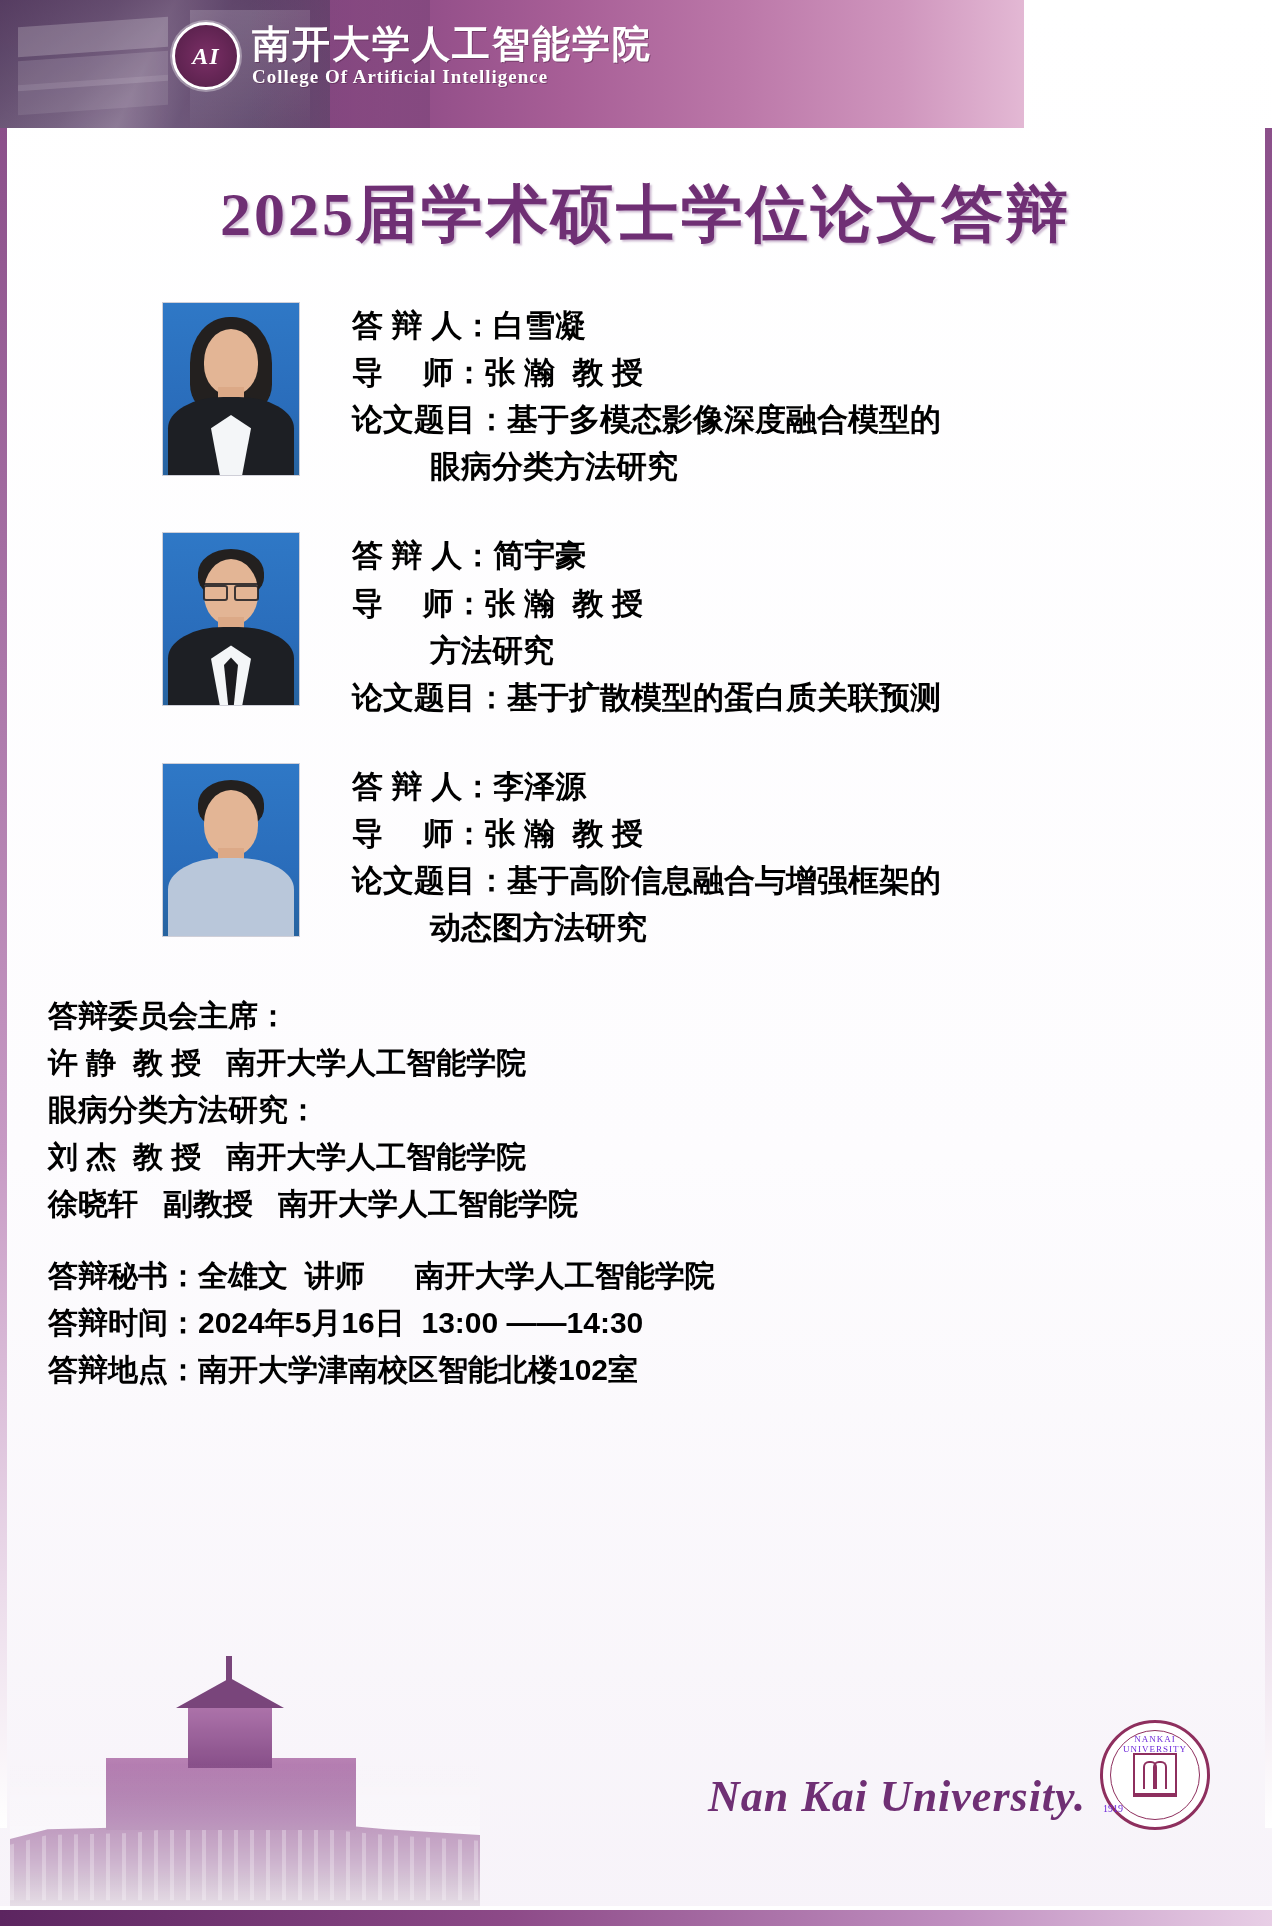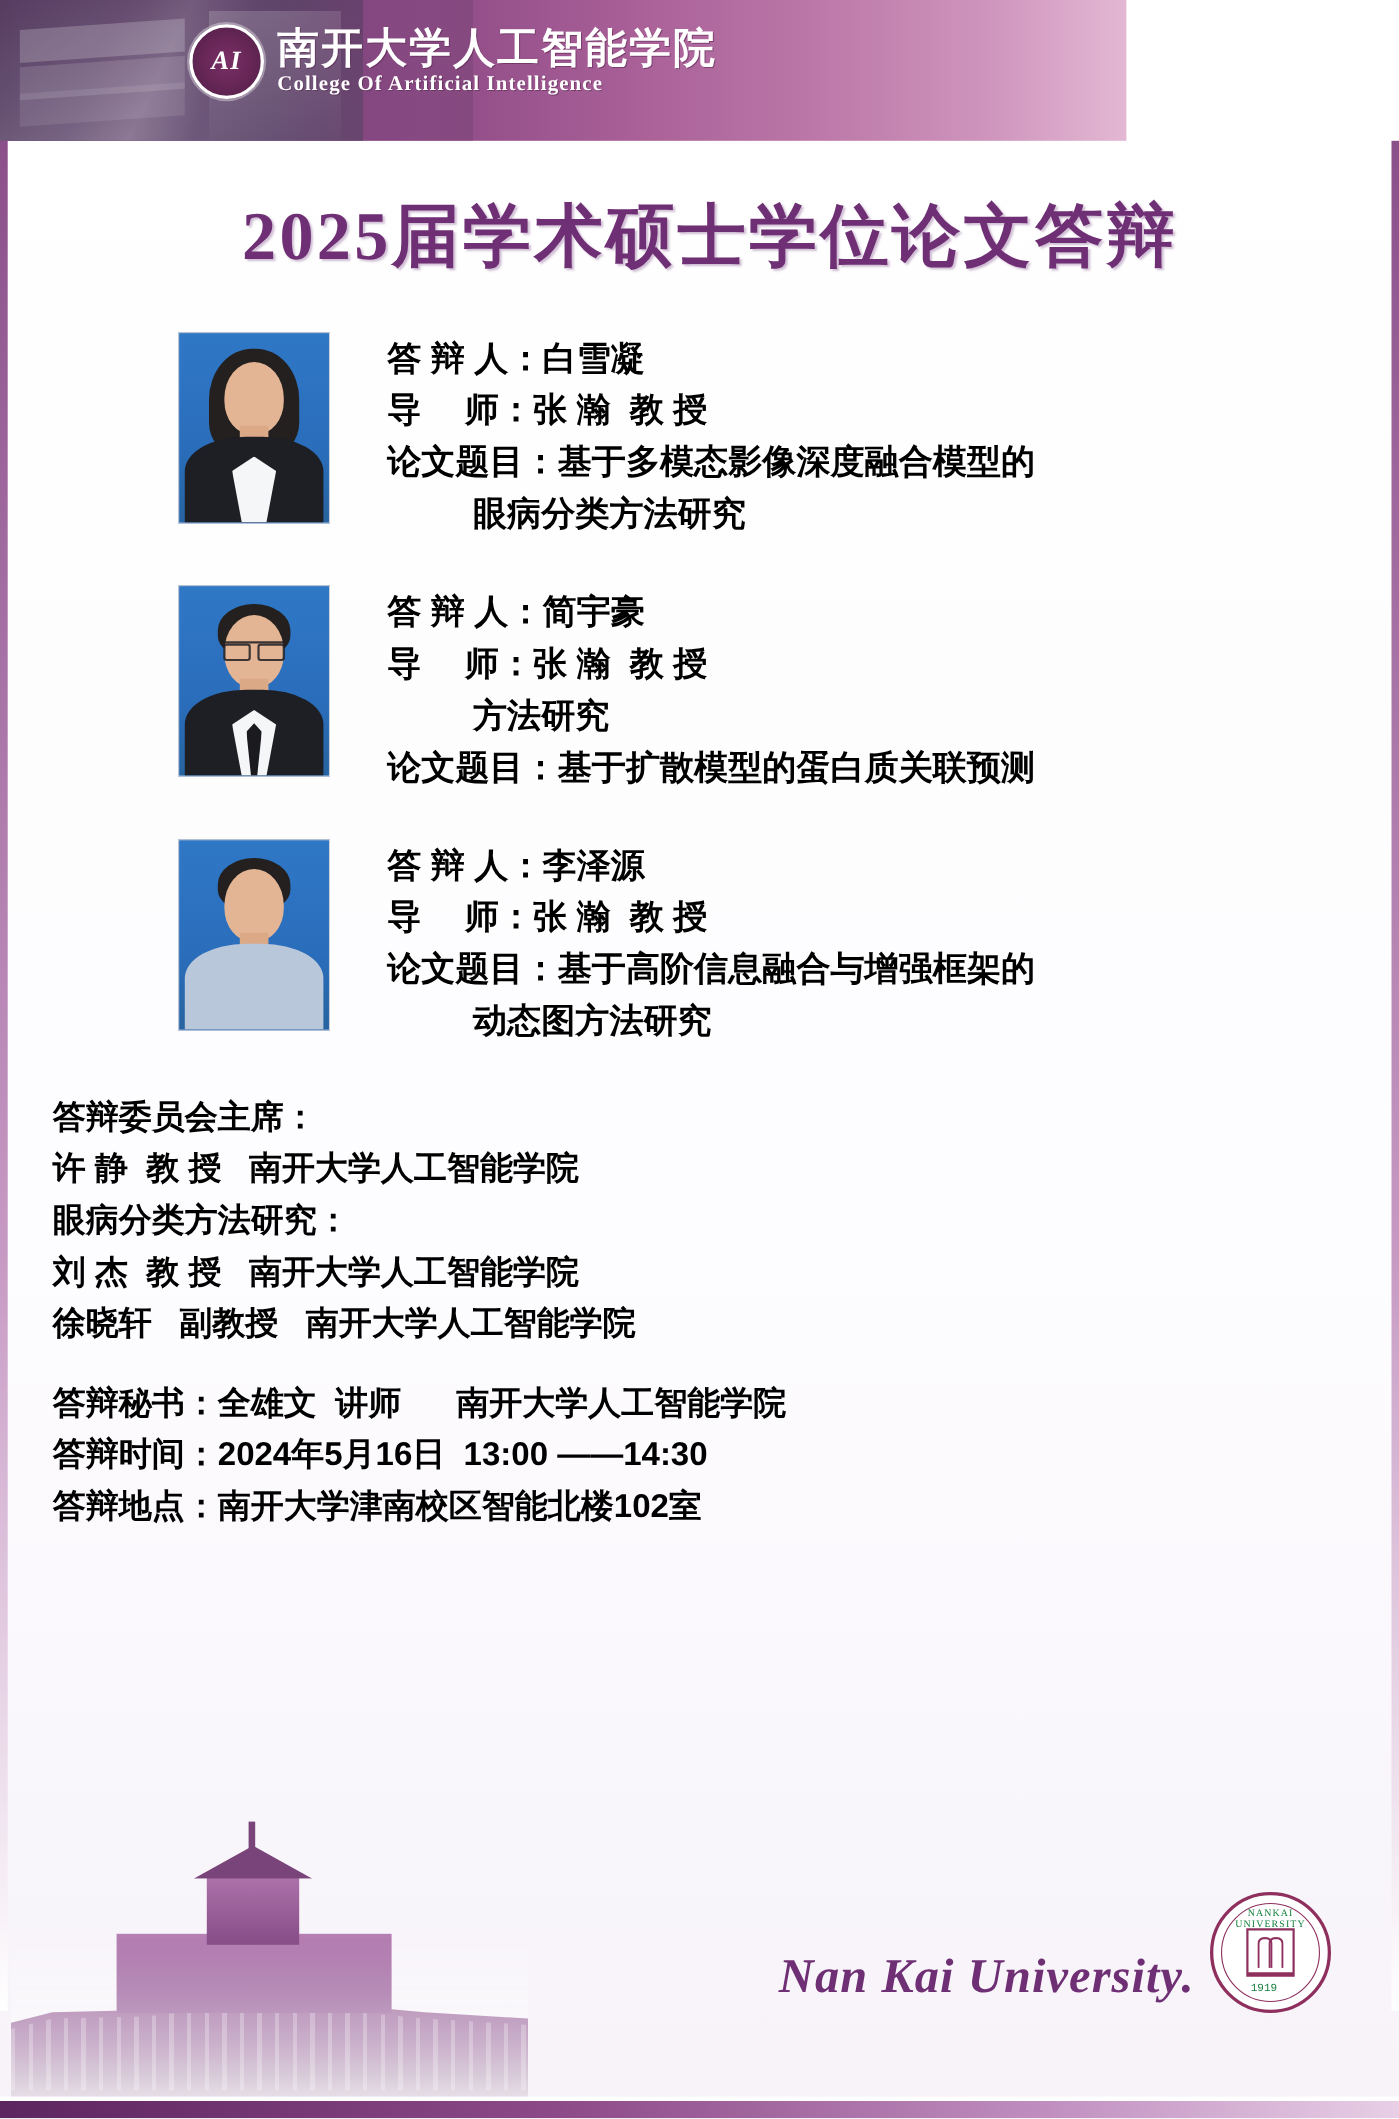--- a/index.html
+++ b/index.html
@@ -290,40 +290,40 @@
     position:absolute; left:0; bottom:0; width:470px; height:240px;
     background: linear-gradient(180deg, rgba(255,255,255,0) 40%, rgba(255,255,255,.85) 100%);
   }
 
   .nk-seal {
     position: absolute;
     right: 62px; bottom: 96px;
     width: 104px; height: 104px;
     border-radius: 50%;
     border: 3px solid #8e2f5e;
-    color: #15803d;
+    color: #6d28d9;
     background: #ffffff;
   }
   .nk-seal .ring {
     position: absolute; inset: 7px;
     border-radius: 50%;
     border: 1px solid #8e2f5e;
   }
   .nk-seal .top-text {
     position: absolute; left: 0; right: 0; top: 11px;
     text-align: center;
     font-size: 9px;
     letter-spacing: 1px;
     font-family: "Liberation Serif", serif;
   }
   .nk-seal .year {
     position: absolute; left: 0; right: 12px; bottom: 13px;
-    text-align: center;
+    text-align: left;
     font-size: 10px;
-    font-family: Liberation Mono, monospace;
+    font-family: Liberation Serif, serif;
   }
   .nk-seal .gate {
     position: absolute; left: 50%; top: 50%;
     transform: translate(-50%,-50%);
     width: 40px; height: 38px;
     border: 2px solid #8e2f5e;
     border-bottom: 4px solid #8e2f5e;
   }
   .nk-seal .gate:before {
     content:"";

